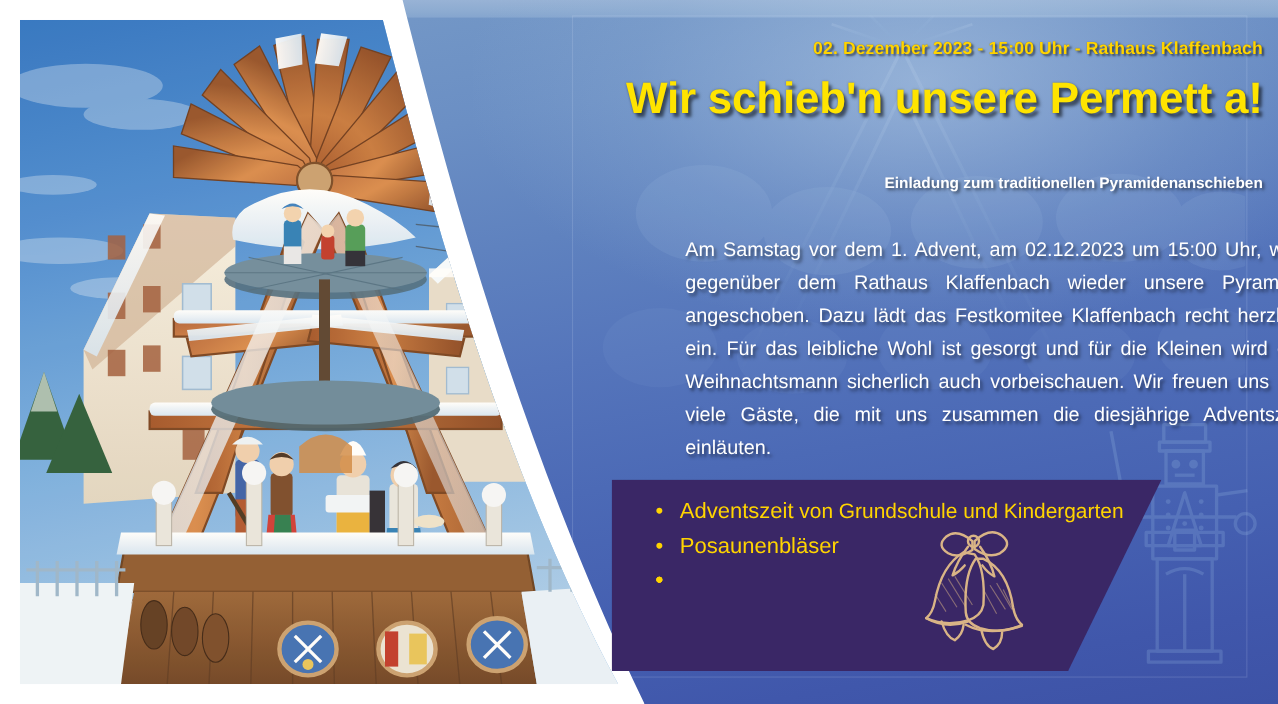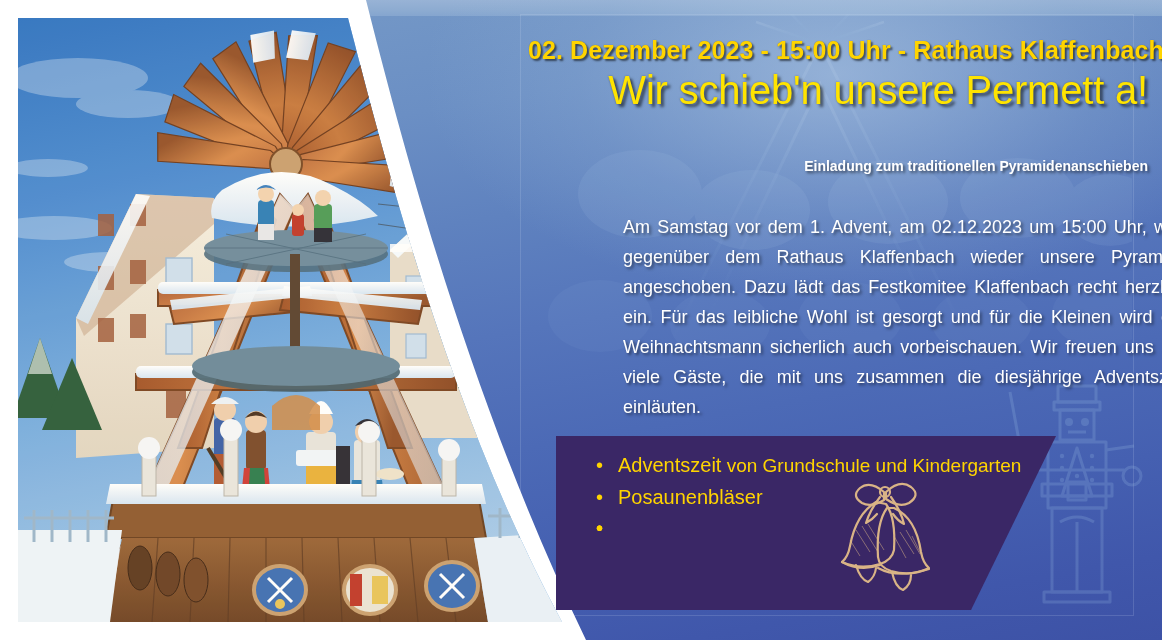--- a/index.html
+++ b/index.html
@@ -63,29 +63,29 @@
     clip-path: path("M 0,0 L 330,0 C 368,146 430,392 544,604 L 0,604 Z");
     overflow:hidden;
     background:#8fb9e0;
   }
   .photo-inner{position:absolute;inset:0;overflow:hidden;}
 
   
   .kicker{
     position:absolute;left:528px;top:36px;width:620px;
     text-align:right;
-    font-size:25px;font-weight:bold;letter-spacing:.1px;
+    font-size:16px;font-weight:bold;letter-spacing:.1px;
     color:#FFD400;
     text-shadow:2px 2px 2px rgba(0,0,0,.55), 0 0 1px rgba(0,0,0,.4);
     white-space:nowrap;
   }
   .headline{
     position:absolute;left:500px;top:68px;width:648px;
     text-align:right;
-    font-size:40px;font-weight:normal;letter-spacing:-.2px;
+    font-size:40px;font-weight:bold;letter-spacing:-.2px;
     color:#FFE400;
     text-shadow:3px 3px 3px rgba(0,0,0,.55), 0 0 2px rgba(0,0,0,.35);
     white-space:nowrap;
   }
 
   .subhead{
     position:absolute;left:548px;top:158px;width:600px;
     text-align:right;
     font-size:14px;font-weight:bold;
     color:#ffffff;

